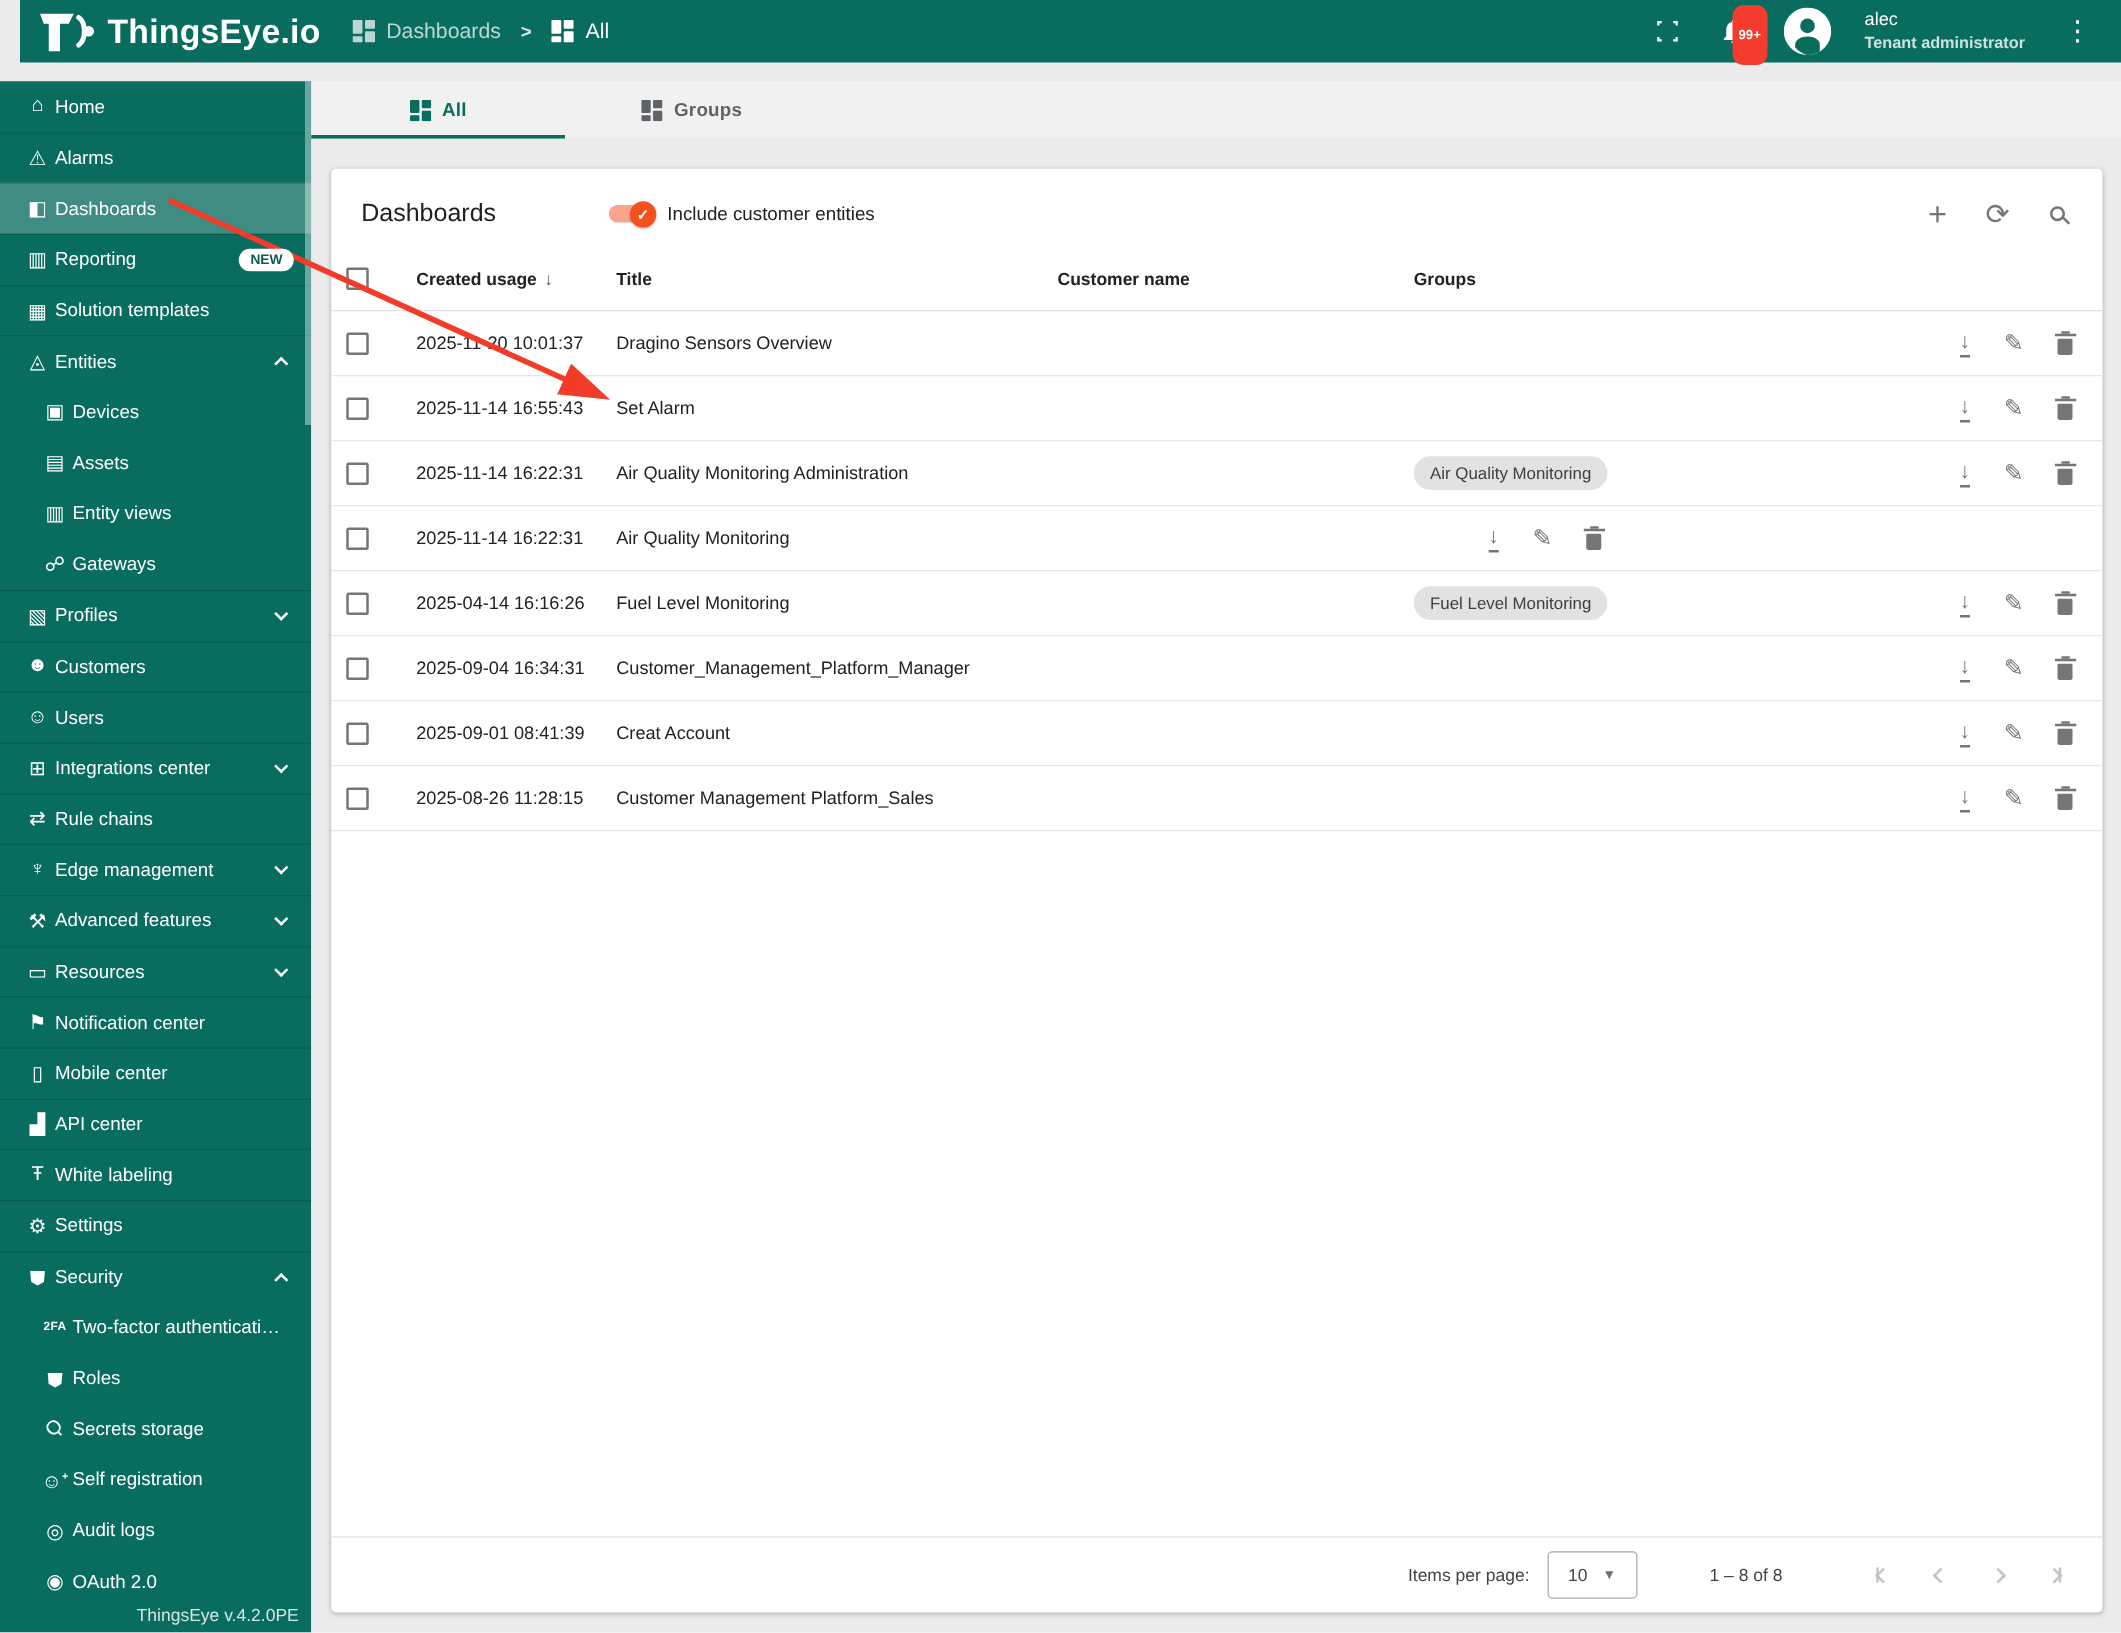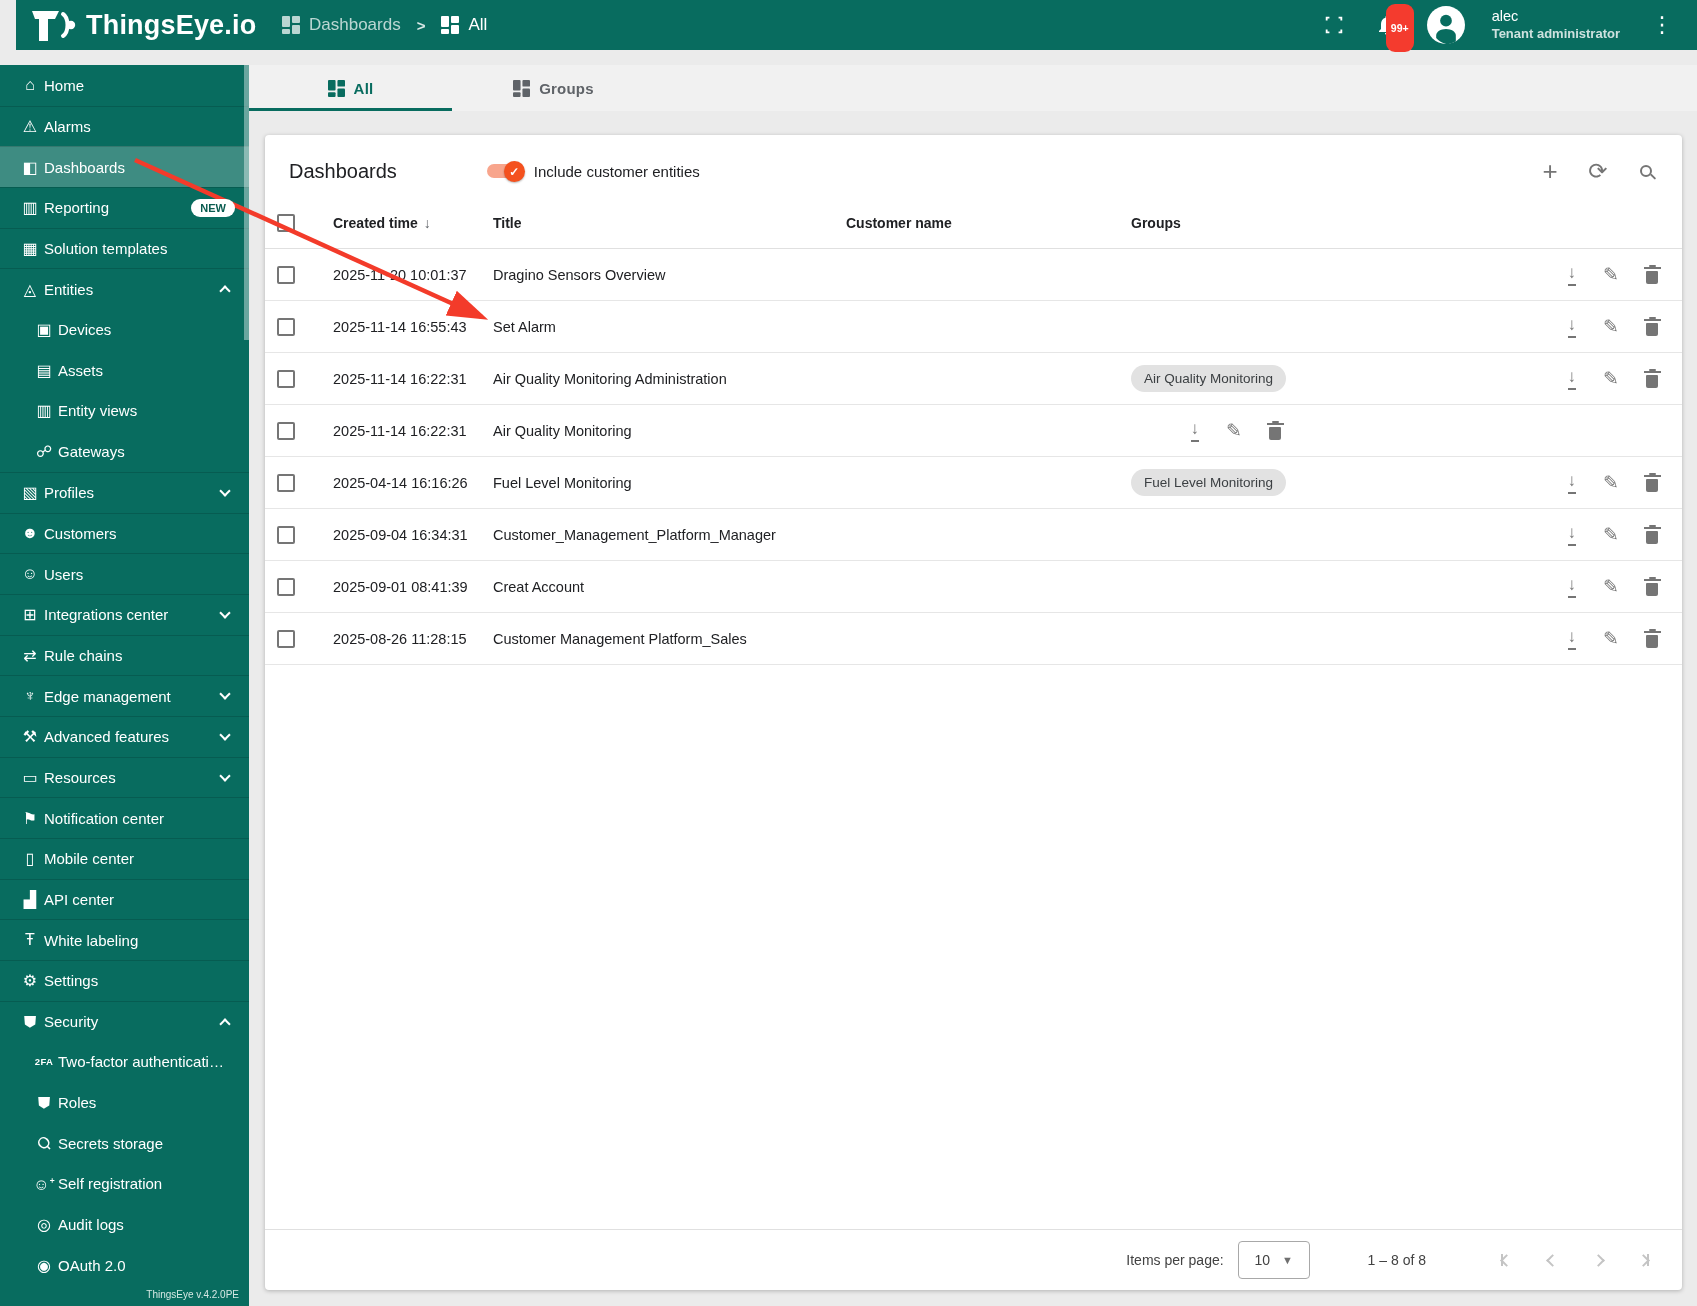--- a/index.html
+++ b/index.html
@@ -42,21 +42,21 @@
   .s-icon.rot { transform:rotate(180deg); }
   .s-icon.rot2 { transform:rotate(-45deg); }
   .s-icon.tiny { font-size:9.5px; font-weight:bold; letter-spacing:.3px; }
   .s-label { margin-left:2px; font-size:15px; font-weight:500; white-space:nowrap; }
   .new-badge { margin-left:auto; margin-right:14px; background:#fff; color:#0a5c50; font-size:11px;
     font-weight:bold; padding:3px 9px; border-radius:10px; position:relative; z-index:70; }
   .chev { margin-left:auto; margin-right:20px; width:8px; height:8px;
     border-right:2.4px solid #fff; border-bottom:2.4px solid #fff; flex:none; }
   .chev.down { transform:rotate(45deg); margin-top:-4px; }
   .chev.up { transform:rotate(-135deg); margin-top:4px; }
-  .version { position:absolute; bottom:6px; right:10px; color:#d6e8e4; font-size:10px; }
+  .version { position:absolute; bottom:6px; right:10px; color:#d6e8e4; font-size:14px; }
   
   .tabbar { position:absolute; top:65px; left:249px; right:0; height:46px; background:#f1f1f1; display:flex; }
   .tab { width:203px; display:flex; align-items:center; justify-content:center; gap:9px;
     font-size:15px; font-weight:600; color:#5f6368; cursor:pointer; position:relative; letter-spacing:.2px; }
   .tab svg rect { fill:#5f6368; }
   .tab.active { color:#086c5f; }
   .tab.active svg rect { fill:#086c5f; }
   .tab.active::after { content:''; position:absolute; left:0; right:0; bottom:0; height:3px; background:#086c5f; }
   
   .content { position:absolute; top:111px; left:249px; right:0; bottom:0; background:#ebebeb; }
@@ -357,21 +357,21 @@
             <span class="mag"></span>
           </button>
       </span>
     </div>
 
     <div class="t-head">
       <span class="col-cb">
           <span class="cbox"></span>
         </span>
       <span class="col-created">
-        <span>Created time</span><span class="sort-ic">↓</span>
+        <span>Created usage</span><span class="sort-ic">↓</span>
       </span>
       <span class="col-title">Title</span>
       <span class="col-customer">Customer name</span>
       <span class="col-groups">Groups</span>
       <span class="col-actions"></span>
     </div>
 
     <div>
         <div class="t-row">
           <span class="col-cb">

